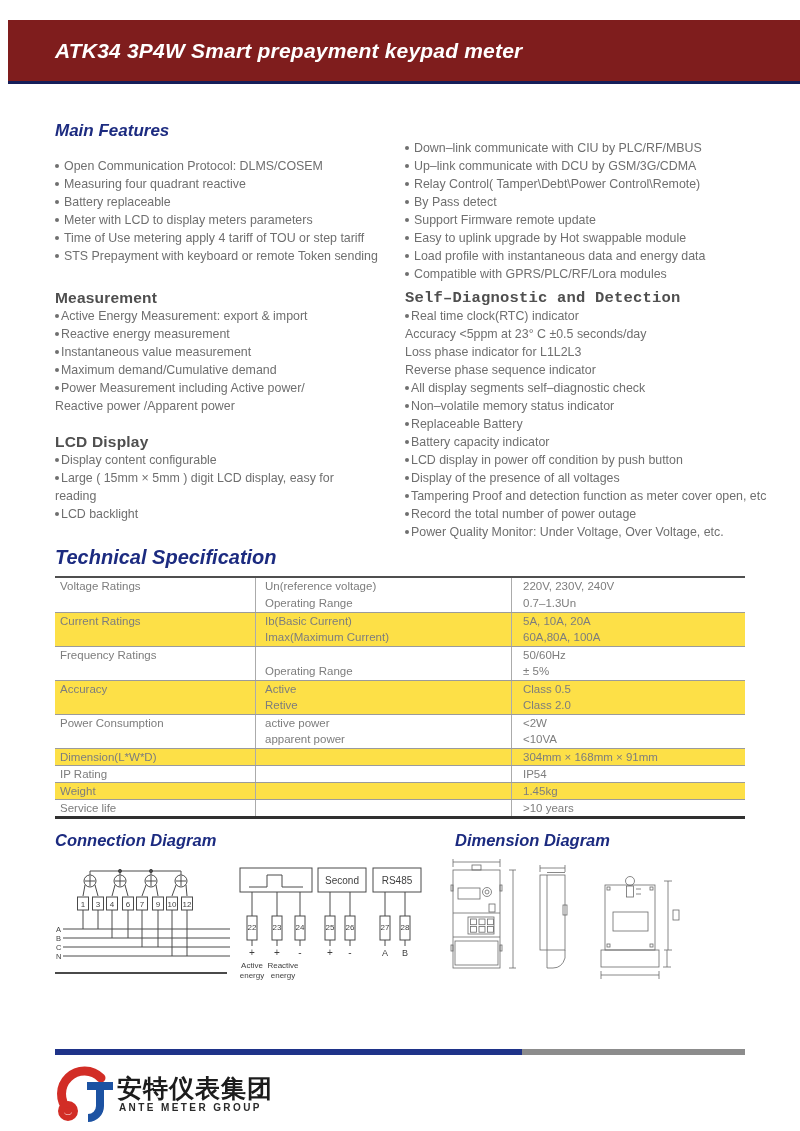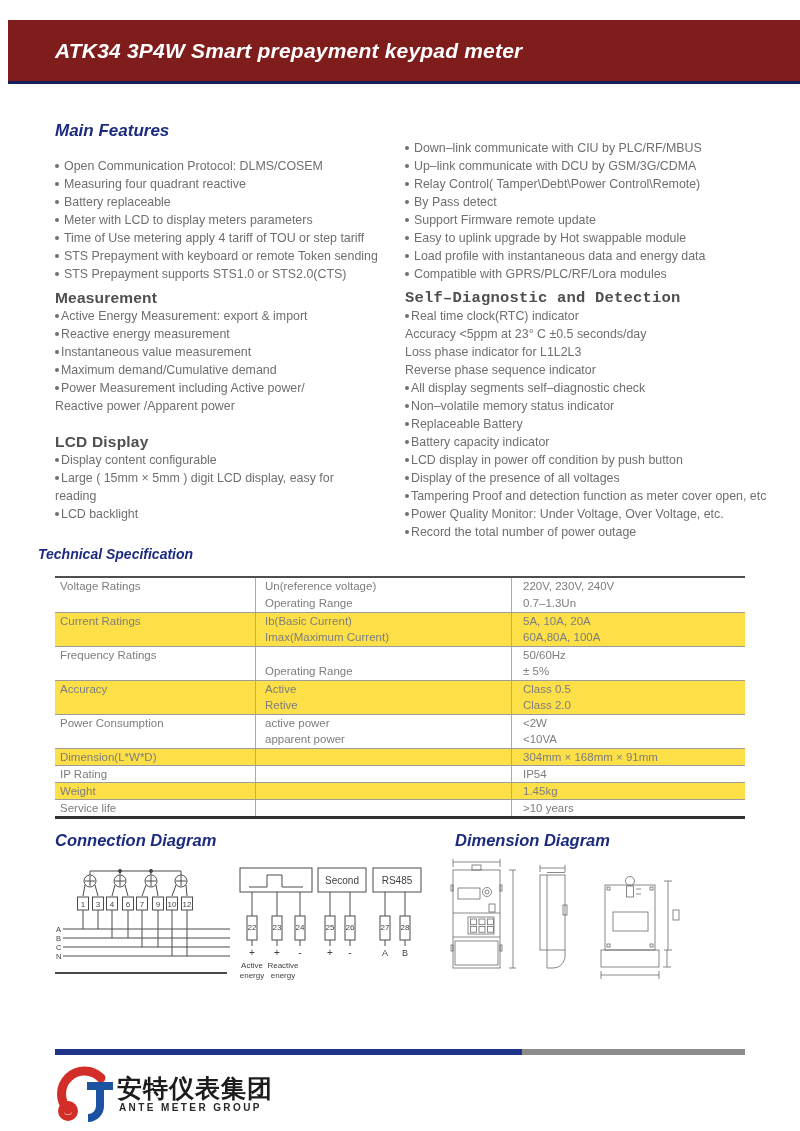--- a/index.html
+++ b/index.html
@@ -55,21 +55,20 @@
   </div>
 
   <div class="blue-head" style="left:55px;top:121px;">Main Features</div>
   <div class="list loose" style="left:55px;top:157px;width:350px;">
       <div class="li"><span class="dot"></span><span>Open Communication Protocol: DLMS/COSEM</span></div>
       <div class="li"><span class="dot"></span><span>Measuring four quadrant reactive</span></div>
       <div class="li"><span class="dot"></span><span>Battery replaceable</span></div>
       <div class="li"><span class="dot"></span><span>Meter with LCD to display meters parameters</span></div>
       <div class="li"><span class="dot"></span><span>Time of Use metering apply 4 tariff of TOU or step tariff</span></div>
       <div class="li"><span class="dot"></span><span>STS Prepayment with keyboard or remote Token sending</span></div>
-      <div class="li"><span class="dot"></span><span>STS Prepayment supports STS1.0 or STS2.0(CTS)</span></div>
     </div>
   <div class="list loose" style="left:405px;top:139px;width:380px;">
       <div class="li"><span class="dot"></span><span>Down–link communicate with CIU by PLC/RF/MBUS</span></div>
       <div class="li"><span class="dot"></span><span>Up–link communicate with DCU by GSM/3G/CDMA</span></div>
       <div class="li"><span class="dot"></span><span>Relay Control( Tamper\Debt\Power Control\Remote)</span></div>
       <div class="li"><span class="dot"></span><span>By Pass detect</span></div>
       <div class="li"><span class="dot"></span><span>Support Firmware remote update</span></div>
       <div class="li"><span class="dot"></span><span>Easy to uplink upgrade by Hot swappable module</span></div>
       <div class="li"><span class="dot"></span><span>Load profile with instantaneous data and energy data</span></div>
       <div class="li"><span class="dot"></span><span>Compatible with GPRS/PLC/RF/Lora modules</span></div>
@@ -99,25 +98,25 @@
       <div class="li"><span>Accuracy &lt;5ppm at 23° C ±0.5 seconds/day</span></div>
       <div class="li"><span>Loss phase indicator for L1L2L3</span></div>
       <div class="li"><span>Reverse phase sequence indicator</span></div>
       <div class="li"><span class="dot"></span><span>All display segments self–diagnostic check</span></div>
       <div class="li"><span class="dot"></span><span>Non–volatile memory status indicator</span></div>
       <div class="li"><span class="dot"></span><span>Replaceable Battery</span></div>
       <div class="li"><span class="dot"></span><span>Battery capacity indicator</span></div>
       <div class="li"><span class="dot"></span><span>LCD display in power off condition by push button</span></div>
       <div class="li"><span class="dot"></span><span>Display of the presence of all voltages</span></div>
       <div class="li"><span class="dot"></span><span>Tampering Proof and detection function as meter cover open, etc</span></div>
+      <div class="li"><span class="dot"></span><span>Record the total number of power outage</span></div>
       <div class="li"><span class="dot"></span><span>Power Quality Monitor: Under Voltage, Over Voltage, etc.</span></div>
-      <div class="li"><span class="dot"></span><span>Record the total number of power outage</span></div>
-    </div>
-
-  <div class="blue-head" style="left:38px;top:546px;font-size:14px;">Technical Specification</div>
+    </div>
+
+  <div class="blue-head" style="left:55px;top:546px;font-size:20px;">Technical Specification</div>
   <div class="spec">
       <div class="trow">
         <div class="tcell c1">Voltage Ratings</div>
         <div class="tcell c2">Un(reference voltage)</div>
         <div class="tcell c3">220V, 230V, 240V</div>
       </div>
       <div class="trow">
         <div class="tcell c1"></div>
         <div class="tcell c2">Operating Range</div>
         <div class="tcell c3">0.7–1.3Un</div>

